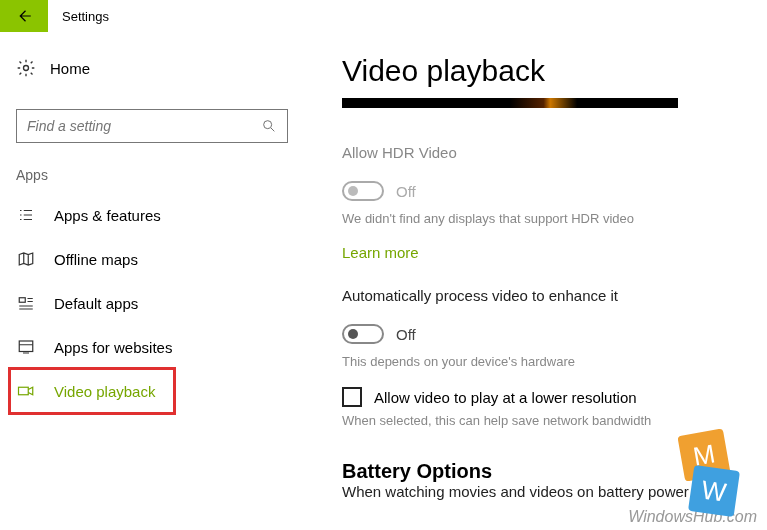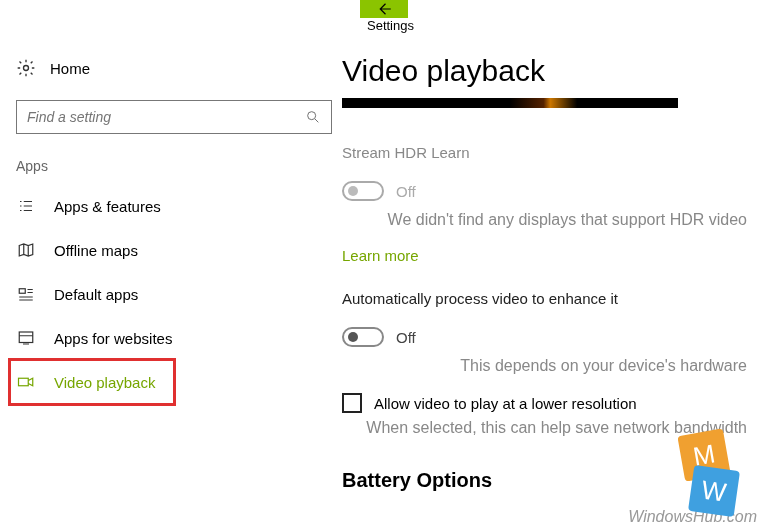--- a/index.html
+++ b/index.html
@@ -1,30 +1,30 @@
 <!DOCTYPE html>
 <html><head>
 <meta charset="utf-8">
 <style>
   * { box-sizing: border-box; margin: 0; padding: 0; font-family: "Segoe UI", Arial, sans-serif; }
   body { width: 767px; height: 530px; overflow: hidden; background: #fff; color: #000; font-size: 14px; }
 
-  .titlebar { display: flex; align-items: center; height: 32px; flex-direction: column; }
+  .titlebar { display: flex; align-items: center; height: 32px; }
   .back-btn { width: 48px; height: 32px; background: #8bc400; display: flex; align-items: center; justify-content: center; }
   .back-btn svg { width: 18px; height: 18px; fill: none; stroke: #000; stroke-width: 1.6; }
   .app-title { padding-left: 14px; font-size: 13px; }
 
   .layout { display: flex; height: calc(530px - 32px); }
 
   .sidebar { width: 310px; padding: 16px 0 0 16px; }
   .home-row { display: flex; align-items: center; height: 40px; gap: 14px; padding-left: 0; margin-bottom: 8px; text-align: right; }
   .home-row .icon { width: 20px; display:flex; justify-content:center; }
   .home-row span.label { font-size: 15px; }
 
-  .search-wrap { position: relative; width: 316px; height: 34px; border: 1px solid #777; margin-top: 12px; margin-bottom: 24px; }
+  .search-wrap { position: relative; width: 272px; height: 34px; border: 1px solid #777; margin-top: 21px; margin-bottom: 24px; }
   .search-input { width: 100%; height: 100%; border: none; outline: none; padding: 0 36px 0 10px; font-size: 14px; font-style: italic; color: #666; background: transparent; }
   .search-icon-box { position: absolute; right: 6px; top: 0; height: 100%; width: 24px; display:flex; align-items:center; justify-content:center; }
   .search-icon-box svg { stroke:#666; fill:none; stroke-width:1.4; }
 
   .category-label { color: #666; font-size: 14px; margin-bottom: 10px; }
 
   .nav-item { display: flex; align-items: center; height: 44px; gap: 18px; cursor: pointer; position: relative; }
   .nav-item .icon { width: 20px; display:flex; justify-content:center; align-items:center; }
   .nav-item .label { font-size: 15px; }
   .nav-item.selected .label { color: #76a600; }
@@ -42,21 +42,21 @@
   .section-label.dark { color: #222; }
 
   .toggle-row { display: flex; align-items: center; gap: 12px; margin-bottom: 10px; margin-top: 20px; }
   .toggle { width: 42px; height: 20px; border: 2px solid #888; border-radius: 10px; position: relative; background: #fff; }
   .toggle.disabled { border-color: #aaa; }
   .toggle .knob { position: absolute; width: 10px; height: 10px; border-radius: 50%; background: #555; top: 3px; left: 4px; }
   .toggle.disabled .knob { background: #bbb; }
   .toggle-label { font-size: 15px; color: #444; }
   .toggle-label.disabled { color: #aaa; }
 
-  .helper { color: #888; font-size: 16px; margin-bottom: 18px; text-align: right; }
+  .helper { color: #888; font-size: 13px; margin-bottom: 18px; }
   .link { color: #76a600; font-size: 15px; margin-bottom: 26px; display: inline-block; }
 
   .checkbox-row { display: flex; align-items: center; gap: 12px; margin-bottom: 6px; }
   .checkbox { width: 20px; height: 20px; border: 2px solid #222; }
   .checkbox-label { font-size: 15px; }
 
   .battery-heading { font-size: 20px; font-weight: 600; margin-top: 32px; margin-bottom: 0; }
   .battery-text { font-size: 15px; color: #222; }
 
   .watermark { position: absolute; right: 10px; bottom: 12px; pointer-events: none; }
@@ -151,21 +151,21 @@
       </span>
       <span class="label">Video playback</span>
     </div>
   </div>
 
   <div class="main">
     <div class="content">
       <div class="page-title">Video playback</div>
       <div class="video-strip"></div>
 
-      <div class="section-label">Stream HDR Learn</div>
+      <div class="section-label">Allow HDR Video</div>
       <div class="toggle-row">
         <div class="toggle disabled">
             <div class="knob"></div>
           </div>
         <div class="toggle-label disabled">Off</div>
       </div>
       <div class="helper">We didn't find any displays that support HDR video</div>
       <a class="link">Learn more</a>
 
       <div class="section-label dark">Automatically process video to enhance it</div>
@@ -177,20 +177,21 @@
       </div>
       <div class="helper">This depends on your device's hardware</div>
 
       <div class="checkbox-row">
         <div class="checkbox"></div>
         <div class="checkbox-label">Allow video to play at a lower resolution</div>
       </div>
       <div class="helper">When selected, this can help save network bandwidth</div>
 
       <div class="battery-heading">Battery Options</div>
+      <div class="battery-text">When watching movies and videos on battery power</div>
     </div>
 
     <div class="watermark">
       <div class="watermark-text">WindowsHub.com</div>
       <div class="wm-box wm-m">M</div>
       <div class="wm-box wm-w">W</div>
     </div>
   </div>
 </div>
 

